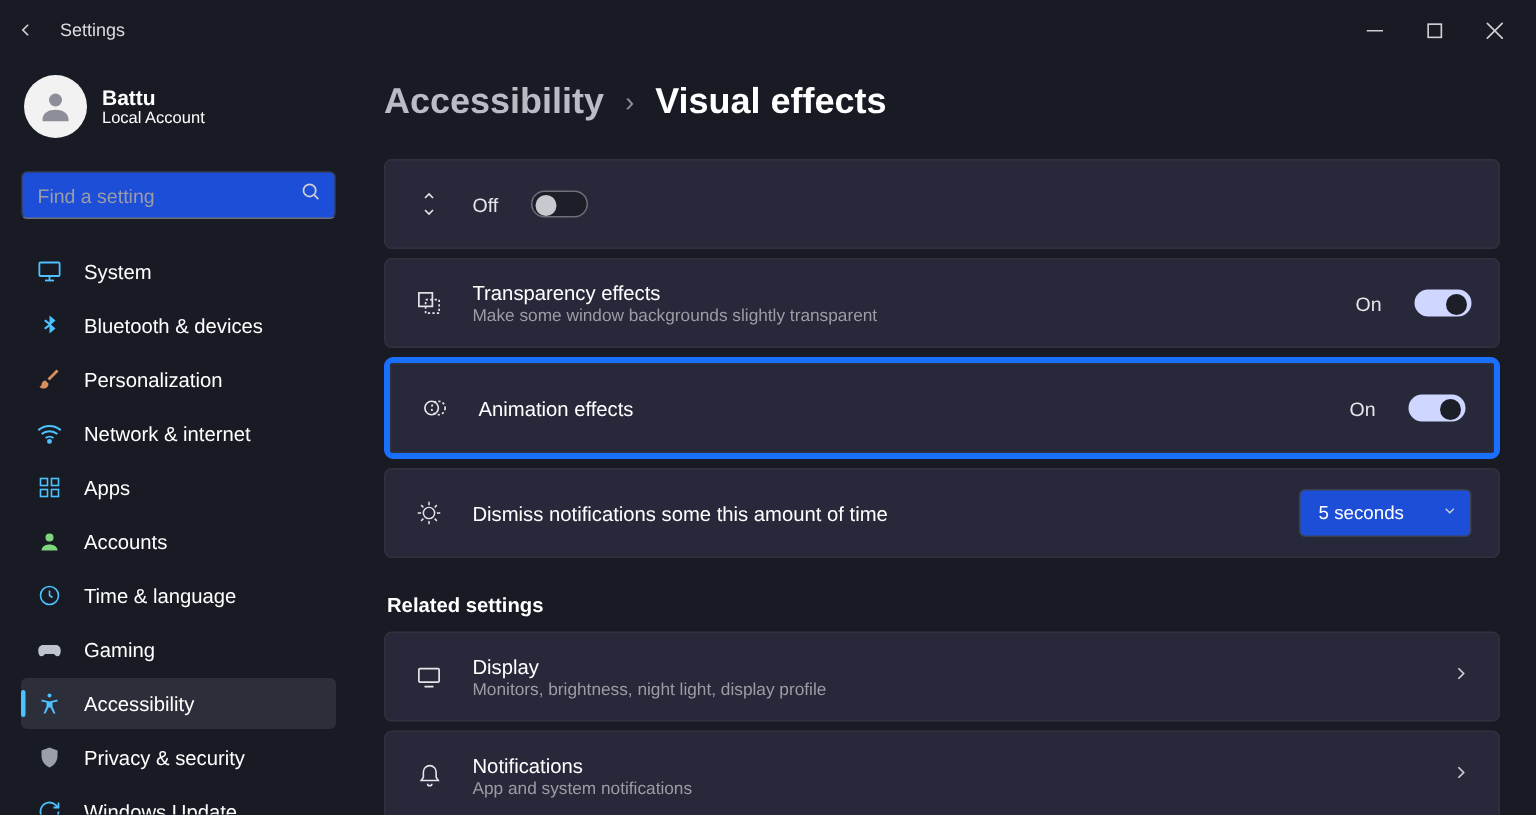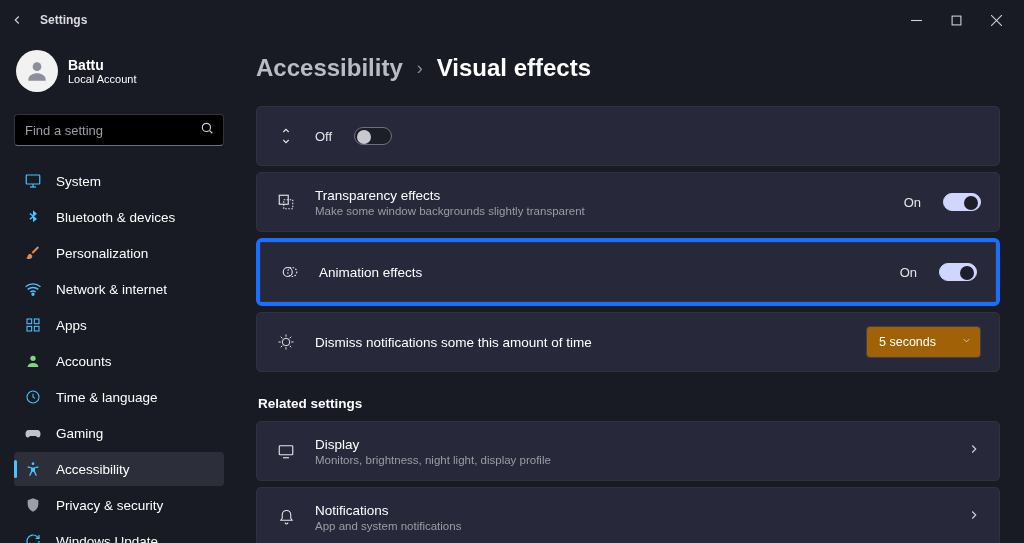--- a/index.html
+++ b/index.html
@@ -1,40 +1,40 @@
 <!DOCTYPE html>
 <html><head>
 <meta charset="utf-8">
 <style>
   * { box-sizing: border-box; margin: 0; padding: 0; font-family: "Segoe UI", Arial, sans-serif; }
   html, body { width: 1024px; height: 543px; background: #191b24; color: #ffffff; overflow: hidden; }
 
   
-  .titlebar { height: 40px; display: flex; align-items: center; padding: 0 8px; font-weight: bold; }
+  .titlebar { height: 40px; display: flex; align-items: center; padding: 0 8px; }
   .titlebar .left { display: flex; align-items: center; gap: 14px; }
   .titlebar .back { width: 18px; height: 18px; display:flex; align-items:center; justify-content:center; color:#cfcfd4; cursor:pointer; }
   .titlebar .title { font-size: 12px; color: #dcdce0; }
   .titlebar .right { margin-left: auto; display:flex; }
   .winbtn { width:40px; height:40px; display:flex; align-items:center; justify-content:center; color:#cfcfd4; cursor:pointer; }
 
   
   .app { display:flex; width:100%; height:calc(100% - 40px); }
   .sidebar { width: 232px; padding: 6px 8px 10px 14px; display:flex; flex-direction:column; gap:8px; }
   .content { flex:1; padding: 8px 24px 12px 24px; overflow:auto; }
 
   
   .user { display:flex; align-items:center; gap:10px; padding:4px 2px 8px 2px; }
   .avatar { width:42px; height:42px; border-radius:50%; background:#f2f2f2; display:flex; align-items:center; justify-content:center; }
   .avatar svg { fill:#8e8e99; }
   .user-name { font-size:14px; font-weight:600; }
   .user-sub { font-size:11px; color:#ffffff; }
 
   
   .search-wrap { position:relative; margin: 6px 0 10px 0; }
-  .search { width:100%; height:32px; background:#000000; border:1px solid #32343d; border-bottom:1px solid #6e6f78; border-radius:4px; padding:0 34px 0 10px; color:#e6e6ea; font-size:13px; }
+  .search { width:100%; height:32px; background:#1d4ed8; border:1px solid #32343d; border-bottom:1px solid #6e6f78; border-radius:4px; padding:0 34px 0 10px; color:#e6e6ea; font-size:13px; }
   .search::placeholder { color:#9c9ca4; }
   .search-icon { position:absolute; right:10px; top:50%; transform:translateY(-50%); color:#cfcfd4; }
 
   
   .nav { display:flex; flex-direction:column; gap:2px; }
   .nav-item { display:flex; align-items:center; gap:14px; height:34px; padding:0 10px; border-radius:4px; font-size:13.5px; color:#ffffff; cursor:pointer; }
   .nav-item.active { background:#2c2e3a; position:relative; }
   .nav-item.active::before { content:""; position:absolute; left:0; top:8px; bottom:8px; width:3px; background:#4cc2ff; border-radius:2px; }
   .nav-icon { width:18px; height:18px; display:flex; align-items:center; justify-content:center; color:#4cc2ff; }
 
@@ -59,21 +59,21 @@
   .toggle.off { background:#1c1e28; border:1px solid #6e6f78; }
   .toggle.off .knob { left:2px; background:#c8c9cf; }
   .toggle.on { background:#cfd6ff; border:1px solid #cfd6ff; }
   .toggle.on .knob { right:2px; background:#1c1e28; left:auto; }
 
   
   .highlight-wrap { border:4px solid #1a6fff; border-radius:6px; margin-bottom:6px; }
   .highlight-wrap .card { margin-bottom:0; border-radius:3px; }
 
   
-  .dropdown { background:#a16207; border:1px solid #3d404e; border-radius:4px; height:32px; min-width:100px; padding:0 44px 0 12px; display:flex; align-items:center; font-size:12.5px; position:relative; cursor:pointer; }
+  .dropdown { background:#1d4ed8; border:1px solid #3d404e; border-radius:4px; height:32px; min-width:100px; padding:0 44px 0 12px; display:flex; align-items:center; font-size:12.5px; position:relative; cursor:pointer; }
   .dropdown .dd-chevron { position:absolute; right:8px; top:50%; transform:translateY(-50%); color:#cfcfd4; }
 
   
   .section-title { font-size:13.5px; font-weight:600; margin:24px 0 10px 2px; }
 </style>
 </head>
 <body>
 
 <div class="titlebar">
   <div class="left">

